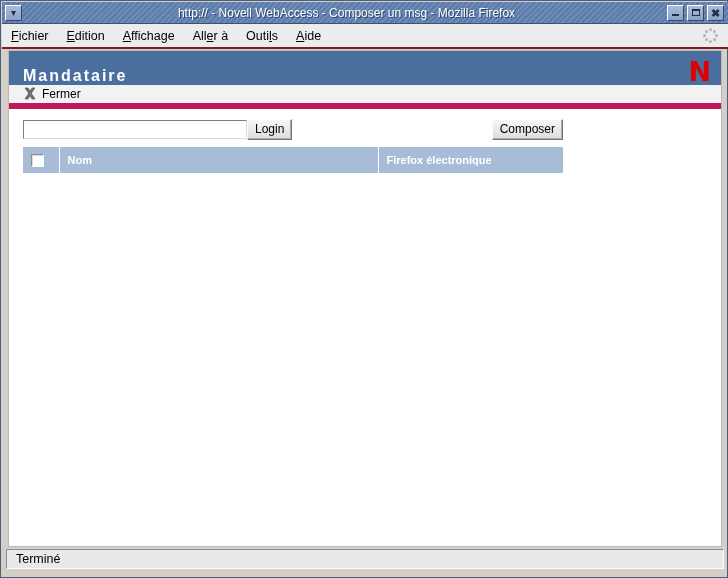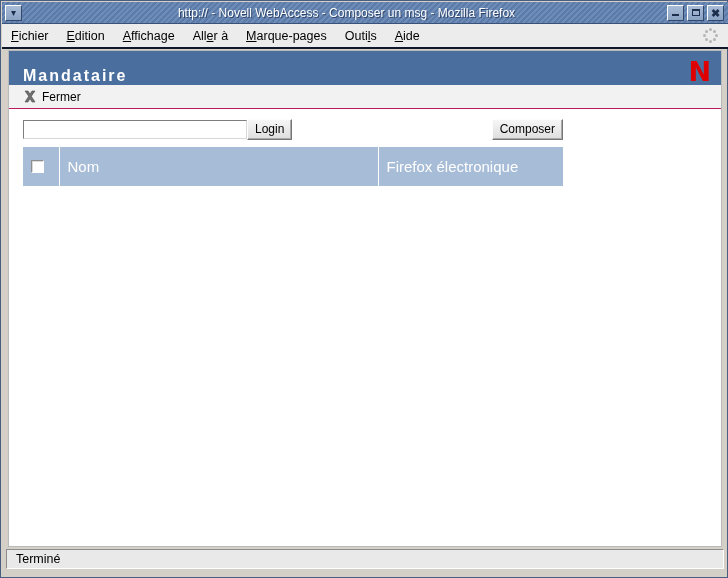--- a/index.html
+++ b/index.html
@@ -76,21 +76,21 @@
   .glyph-min { display:block; width:7px; height:2px; background:#1d2f4d; margin-top:5px;}
   .glyph-max { display:block; width:8px; height:7px; border:1px solid #1d2f4d; border-top-width:2px; box-sizing:border-box;}
   .glyph-close { display:block; font-size:11px; font-weight:bold; line-height:10px; color:#1d2f4d;}
 
   
   #menubar {
     position: absolute;
     left: 1px; top: 23px;
     width: 726px; height: 25px;
     background: #ececec;
-    border-bottom: 2px solid #0f172a;
+    border-bottom: 2px solid #7f1d1d;
     box-sizing: border-box;
     display: flex;
     align-items: center;
   }
   .menu-item {
     padding: 3px 9px;
     color: #000000;
     font-size: 12.5px;
     white-space: nowrap;
     cursor: default;
@@ -141,21 +141,21 @@
     font-weight: bold;
     line-height: 27px;
     font-family: "DejaVu Sans", sans-serif;
     padding-right: 4px;
   }
 
   
   #app-toolbar {
     height: 24px;
     background: #f2f2f2;
-    border-bottom: 1px solid #be185d;
+    border-bottom: 6px solid #be185d;
     display: flex;
     align-items: center;
     padding-left: 14px;
     box-sizing: border-box;
   }
   .tool-btn {
     display: flex;
     align-items: center;
     gap: 5px;
     margin-right: 16px;
@@ -216,24 +216,24 @@
   
   #proxy-table {
     margin-top: 7px;
     width: 540px;
     border-collapse: collapse;
     table-layout: fixed;
   }
   #proxy-table th {
     background: #a7bcd6;
     color: #ffffff;
-    font-size: 15px;
-    font-weight: normal;
+    font-size: 11px;
+    font-weight: bold;
     text-align: left;
-    height: 39px;
+    height: 26px;
     padding: 0 0 0 8px;
     border-right: 1px solid #ffffff;
     box-sizing: border-box;
   }
   #proxy-table th:last-child { border-right: none; }
   th.col-check { width: 36px; padding-left: 9px; }
   th.col-name  { width: 319px; }
   th.col-email { width: 185px; }
   .hdr-checkbox {
     width: 13px; height: 13px;
@@ -291,21 +291,20 @@
         <span class="glyph-close">✖</span>
       </div>
     </div>
   </div>
 
   <div id="menubar">
     <div class="menu-item"><u>F</u>ichier</div>
     <div class="menu-item"><u>E</u>dition</div>
     <div class="menu-item"><u>A</u>ffichage</div>
     <div class="menu-item">All<u>e</u>r à</div>
-    <div class="menu-item"><u>M</u>arque-pages</div>
     <div class="menu-item">Outi<u>l</u>s</div>
     <div class="menu-item"><u>A</u>ide</div>
     <div id="throbber">
       <i style="left:6px;  top:0px;"></i>
       <i style="left:10px; top:2px;"></i>
       <i style="left:12px; top:6px;"></i>
       <i style="left:10px; top:10px;"></i>
       <i style="left:6px;  top:12px;"></i>
       <i style="left:2px;  top:10px;"></i>
       <i style="left:0px;  top:6px;"></i>

